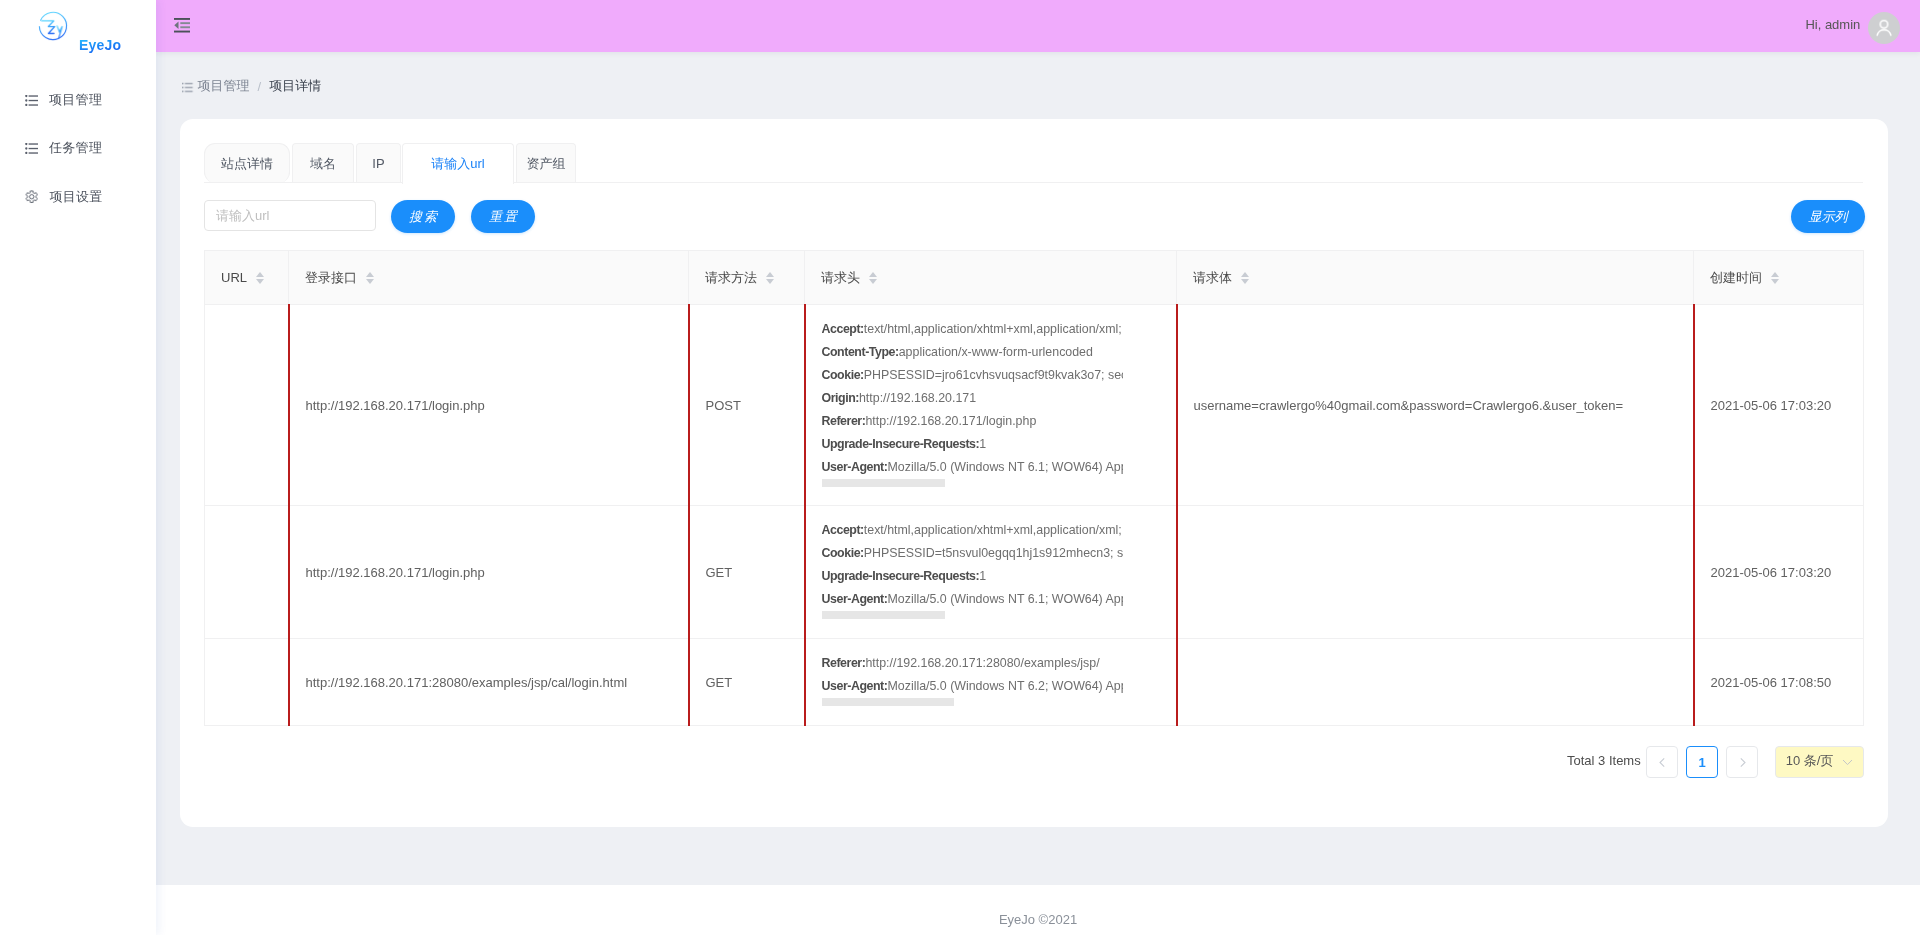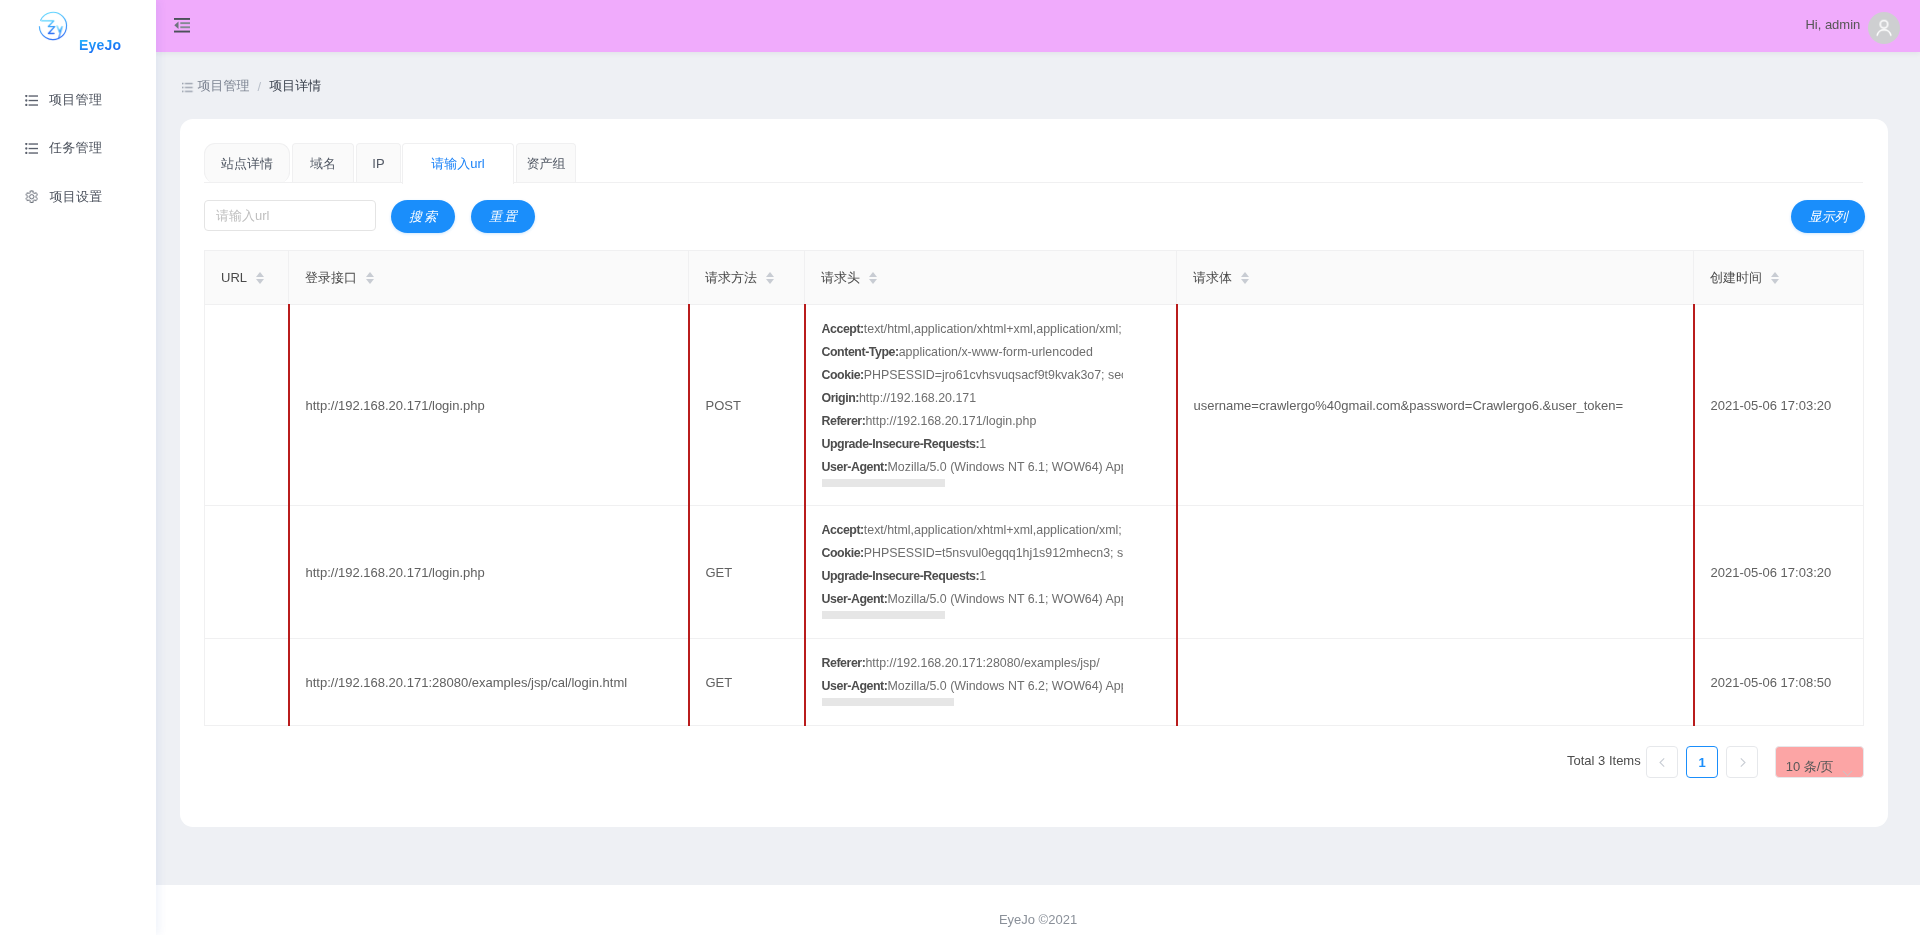--- a/index.html
+++ b/index.html
@@ -84,21 +84,21 @@
 
   
   .pg-total{position:absolute;left:1411px;top:701px;font-size:13px;color:#4d4d4d;}
   .pg-btn{position:absolute;top:694px;width:32px;height:32px;border:1px solid #e6e8eb;border-radius:4px;
           background:#fff;display:flex;align-items:center;justify-content:center;font-size:13px;color:#c2c7d0;
           cursor:pointer;}
   .pg-prev{left:1490px;}
   .pg-cur{left:1530px;border-color:#1a8efb;color:#1a8efb;font-weight:bold;}
   .pg-next{left:1570px;}
   .pg-size{position:absolute;left:1619px;top:694px;width:89px;height:32px;border:1px solid #e6e8eb;
-           border-radius:4px;background:#fca5a5;display:flex;align-items:flex-end;justify-content:center;gap:9px;
+           border-radius:4px;background:#fef9c3;display:flex;align-items:center;justify-content:center;gap:9px;
            font-size:13px;color:#585858;cursor:pointer;}
 
   
   .footer{position:absolute;left:156px;top:885px;width:1764px;height:50px;background:#fff;
           display:flex;align-items:flex-start;justify-content:center;padding-top:27px;font-size:13px;color:#8a9099;}
 </style>
 </head>
 <body>
 
 <div class="sidebar">

